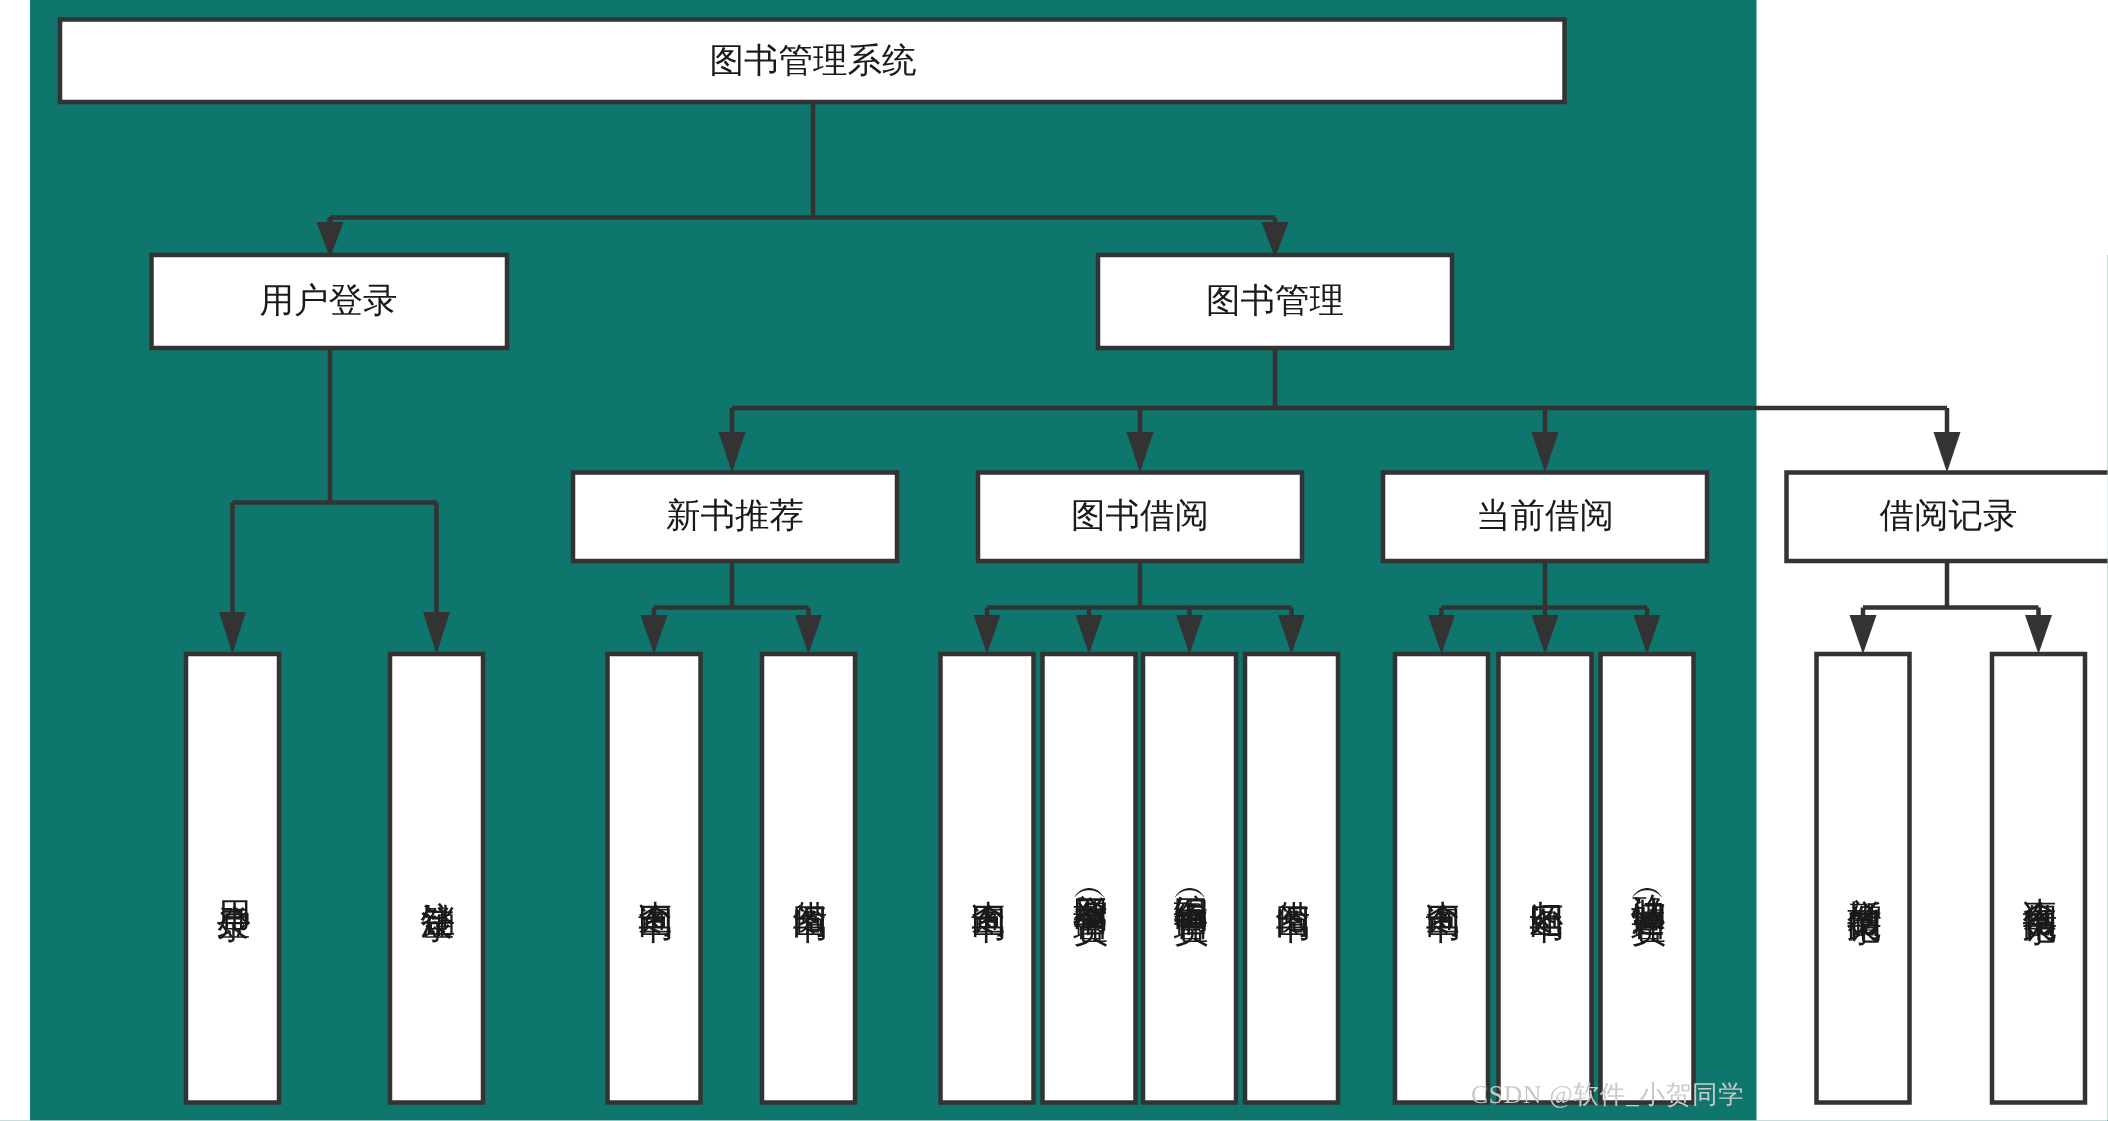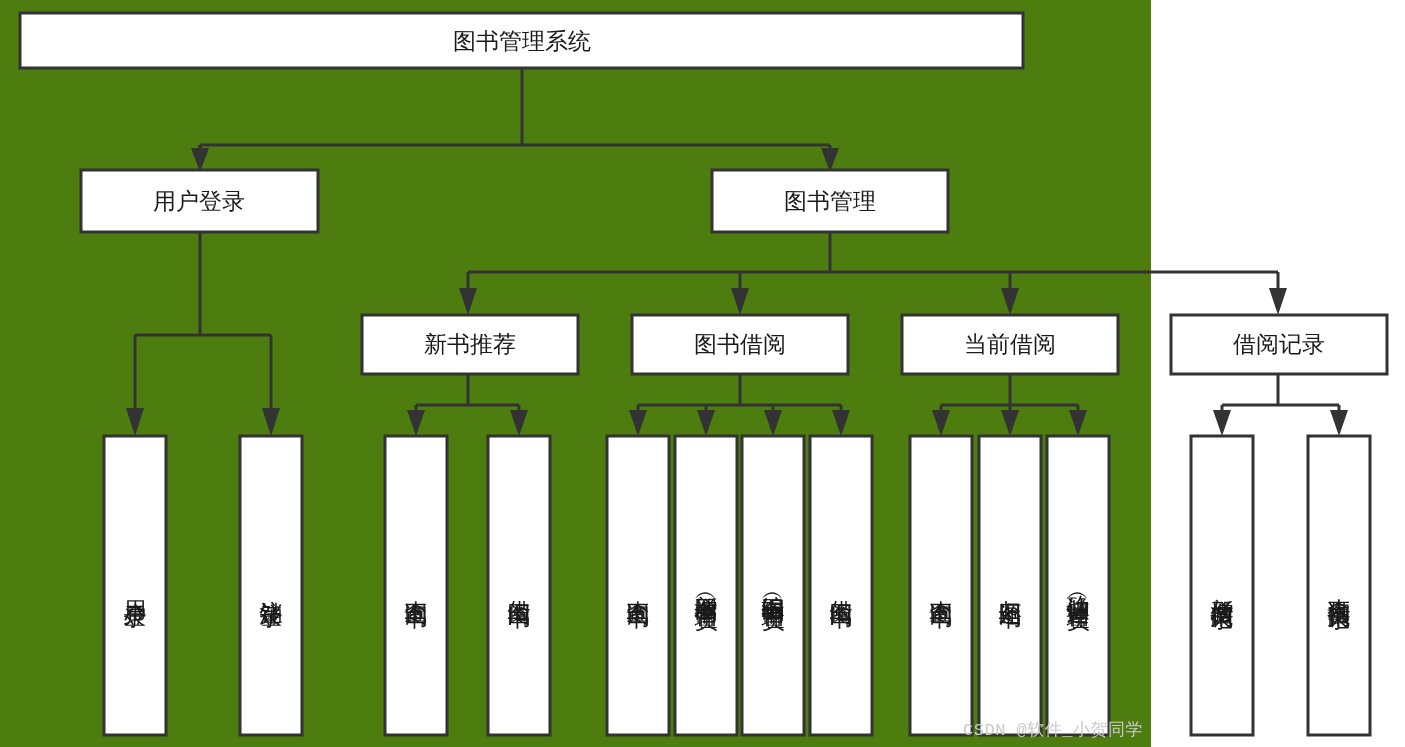--- a/index.html
+++ b/index.html
@@ -10,21 +10,22 @@
   body {
     font-family: "DejaVu Sans", "Liberation Sans", sans-serif;
     width: 1405px;
     height: 747px;
     overflow: hidden;
   }
   #diagram-root {
     position: relative;
     width: 1151px;
     height: 747px;
-    background: #4d7c0f;
+    background: #0f766e;
+    margin-left: 20px;
   }
   svg.flow {
     position: absolute;
     top: 0;
     left: 0;
     width: 1405px;
     height: 747px;
   }
   .node-rect {
     fill: #ffffff;
@@ -61,21 +62,21 @@
     align-items: center;
     justify-content: center;
     text-align: center;
     white-space: nowrap;
     user-select: none;
   }
   .watermark {
     position: absolute;
     right: 8px;
     bottom: 6px;
-    font-family: Liberation Mono, monospace;
+    font-family: Liberation Serif, serif;
     font-size: 17px;
     color: #c9c9c9;
     letter-spacing: 0.5px;
     white-space: nowrap;
   }
 </style>
 </head>
 <body>
 
 <div id="diagram-root">

